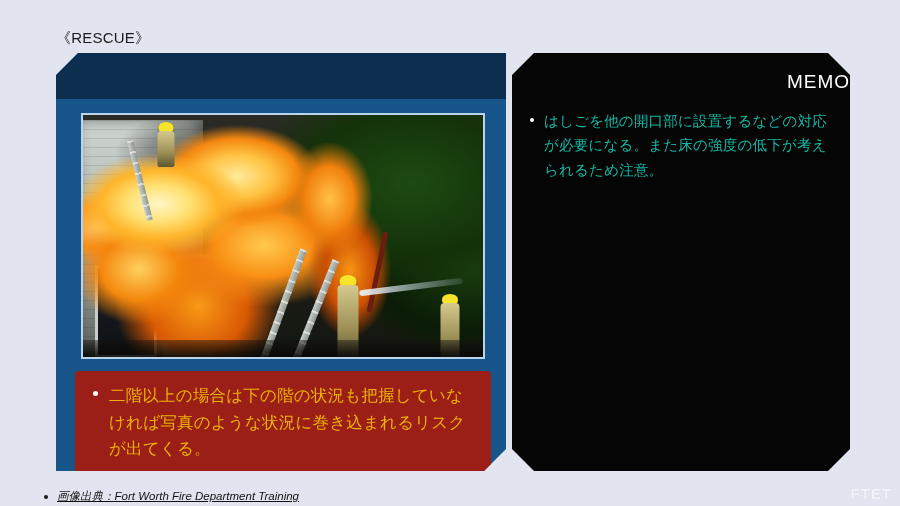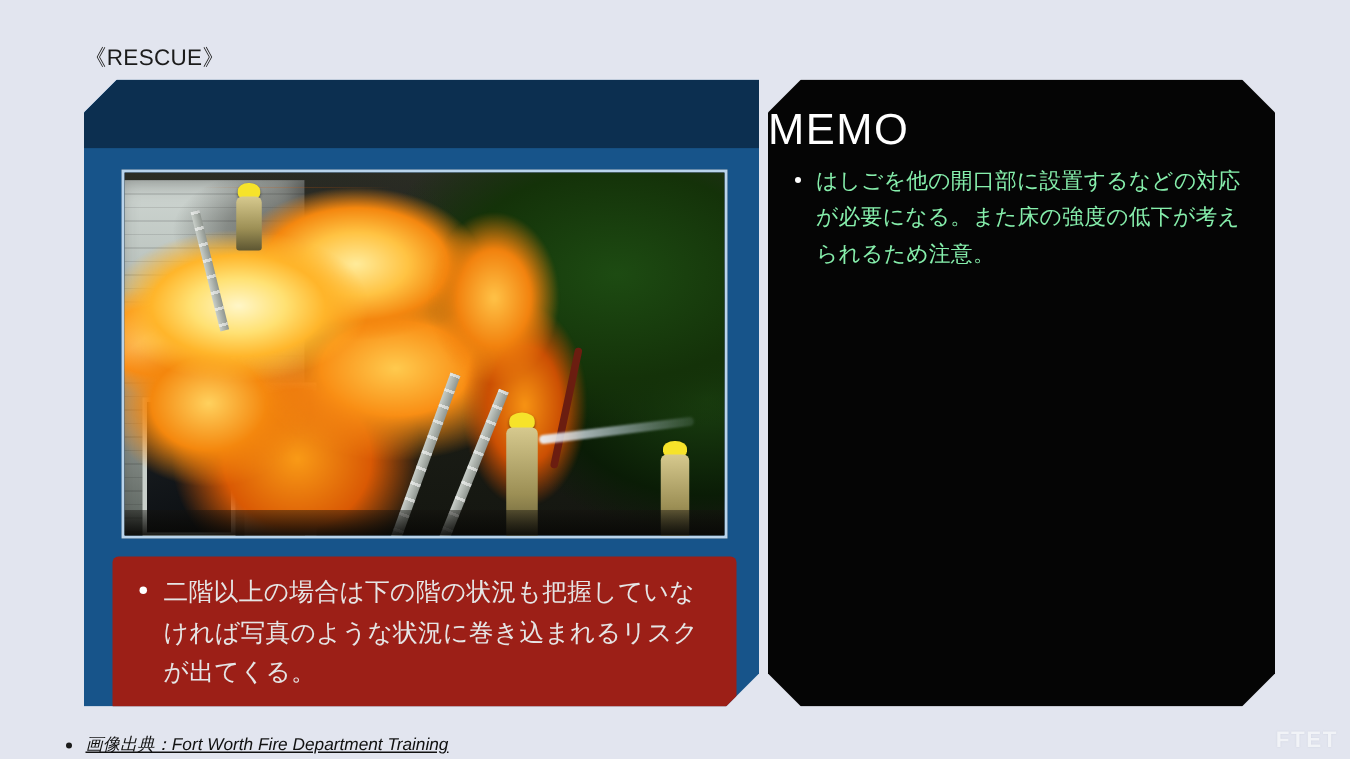--- a/index.html
+++ b/index.html
@@ -220,21 +220,21 @@
     min-height: 82px;
     background: #9c1f17;
     border-radius: 4px;
     box-sizing: border-box;
     padding: 11px 16px 12px 14px;
   }
   .bullet-line {
     position: relative;
     display: flex;
     align-items: flex-start;
-    color: #e5e5e5;
+    color: #eab308;
   }
   .bullet-dot {
     flex: 0 0 auto;
     width: 5px;
     height: 5px;
     border-radius: 50%;
     background: #ffffff;
     margin: 9px 11px 0 4px;
   }
   .caption-text {
@@ -253,38 +253,38 @@
     background: #050505;
     -webkit-clip-path: polygon(22px 0, calc(100% - 22px) 0, 100% 22px, 100% calc(100% - 22px), calc(100% - 22px) 100%, 22px 100%, 0 calc(100% - 22px), 0 22px);
     clip-path: polygon(22px 0, calc(100% - 22px) 0, 100% 22px, 100% calc(100% - 22px), calc(100% - 22px) 100%, 22px 100%, 0 calc(100% - 22px), 0 22px);
     box-sizing: border-box;
   }
   .memo-title {
     position: absolute;
     left: 0;
     top: 18px;
     width: 100%;
-    text-align: left;
+    text-align: right;
     color: #ffffff;
-    font-size: 29px;
+    font-size: 19px;
     font-weight: 400;
     letter-spacing: 1px;
   }
   .memo-body {
     position: absolute;
     left: 0;
     top: 56px;
     width: 100%;
     padding: 0 18px 0 10px;
     box-sizing: border-box;
   }
   .memo-bullet {
     display: flex;
     align-items: flex-start;
-    color: #86efac;
+    color: #14b8a6;
   }
   .memo-dot {
     flex: 0 0 auto;
     width: 4px;
     height: 4px;
     border-radius: 50%;
     background: #ffffff;
     margin: 9px 10px 0 8px;
   }
   .memo-text {

